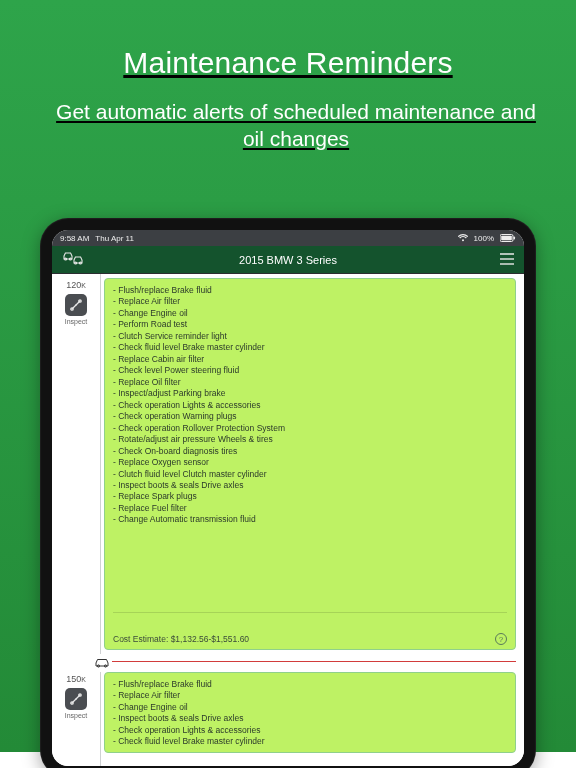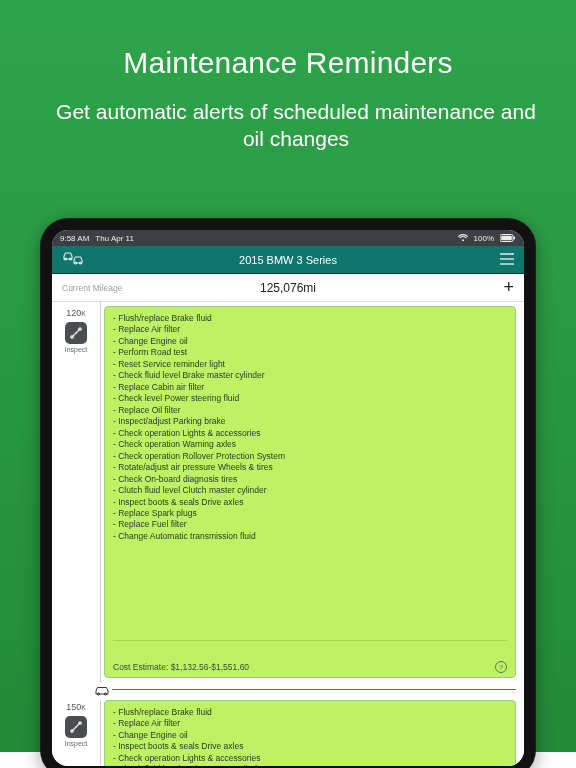--- a/index.html
+++ b/index.html
@@ -2,20 +2,21 @@
 <html><head>
 <meta charset="utf-8">
 <style>
   * { box-sizing: border-box; margin: 0; padding: 0; }
   html, body { width: 576px; height: 768px; overflow: hidden; font-family: -apple-system, "Helvetica Neue", Arial, sans-serif; }
   .bg {
     width: 576px; height: 752px;
     background: #2a9d3f;
     background: linear-gradient(#2ea44a,#238a37);
     position: relative;
+    text-decoration: underline;
   }
   .headline {
     color: #fff; text-align: center;
     font-size: 30px; font-weight: 400;
     padding-top: 46px;
     letter-spacing: 0.2px;
   }
   .subhead {
     color: #fff; text-align: center;
     font-size: 21px; font-weight: 300;
@@ -53,21 +54,21 @@
     display: flex; align-items: center;
     padding: 0 8px;
     justify-content: space-between;
   }
   .statusbar .left, .statusbar .right { display:flex; gap:6px; align-items:center; }
   .statusbar svg { display:block; }
 
   
   .navbar {
     height: 28px;
-    background: #0f766e;
+    background: #14532d;
     color: #fff;
     display: flex; align-items: center;
     position: relative;
     border-bottom: 1px solid #2a2d30;
   }
   .navbar .title {
     position:absolute; left:0; right:0; text-align:center;
     font-size: 11px; font-weight:500;
   }
   .navbar .nav-left, .navbar .nav-right {
@@ -221,25 +222,20 @@
                 <g stroke="#e8e8e8" stroke-width="1.4">
                   <line x1="0" y1="1" x2="14" y2="1"></line>
                   <line x1="0" y1="6" x2="14" y2="6"></line>
                   <line x1="0" y1="11" x2="14" y2="11"></line>
                 </g>
               </svg>
           </span>
         </div>
       </div>
 
-      <div class="mileage-row">
-        <div class="label">Current Mileage</div>
-        <div class="value">125,076mi</div>
-        <div class="plus">+</div>
-      </div>
 
       <div class="content">
         <div class="timeline-line"></div>
 
         <div class="section">
           <div class="gutter">
             <div class="mile">
               <span>120</span><span style="font-size:7px">K</span>
             </div>
             <div class="badge">
@@ -253,31 +249,32 @@
                 </svg>
             </div>
             <div class="badge-label">Inspect</div>
           </div>
           <div class="card green tall">
             <div class="items">
               <div>- <span>Flush/replace Brake fluid</span></div>
               <div>- <span>Replace Air filter</span></div>
               <div>- <span>Change Engine oil</span></div>
               <div>- <span>Perform Road test</span></div>
-              <div>- <span>Reset Service reminder light</span></div>
+              <div>- <span>Clutch Service reminder light</span></div>
               <div>- <span>Check fluid level Brake master cylinder</span></div>
               <div>- <span>Replace Cabin air filter</span></div>
               <div>- <span>Check level Power steering fluid</span></div>
               <div>- <span>Replace Oil filter</span></div>
               <div>- <span>Inspect/adjust Parking brake</span></div>
               <div>- <span>Check operation Lights &amp; accessories</span></div>
-              <div>- <span>Check operation Warning axles</span></div>
+              <div>- <span>Check operation Warning plugs</span></div>
               <div>- <span>Check operation Rollover Protection System</span></div>
               <div>- <span>Rotate/adjust air pressure Wheels &amp; tires</span></div>
               <div>- <span>Check On-board diagnosis tires</span></div>
+              <div>- <span>Replace Oxygen sensor</span></div>
               <div>- <span>Clutch fluid level Clutch master cylinder</span></div>
               <div>- <span>Inspect boots &amp; seals Drive axles</span></div>
               <div>- <span>Replace Spark plugs</span></div>
               <div>- <span>Replace Fuel filter</span></div>
               <div>- <span>Change Automatic transmission fluid</span></div>
             </div>
             <div class="spacer"></div>
             <div class="cost-row">
               <span>Cost Estimate: $1,132.56-$1,551.60</span>
               <span class="help-icon">?</span>

